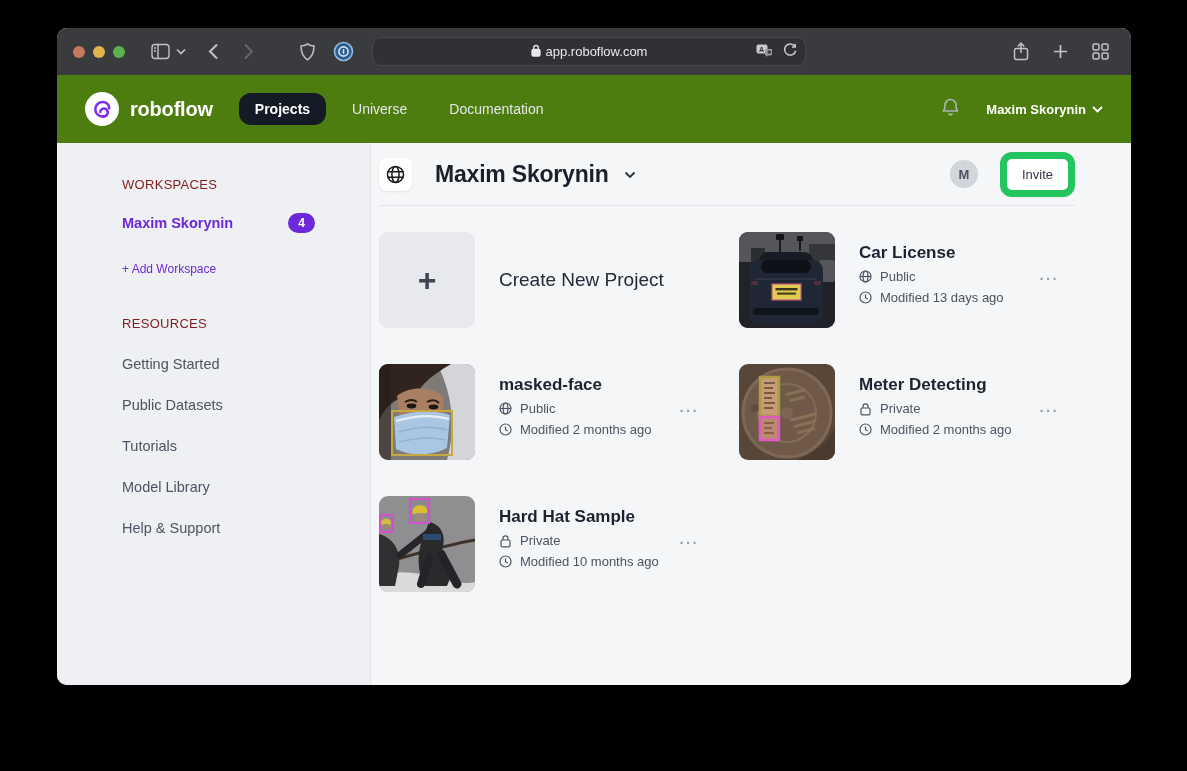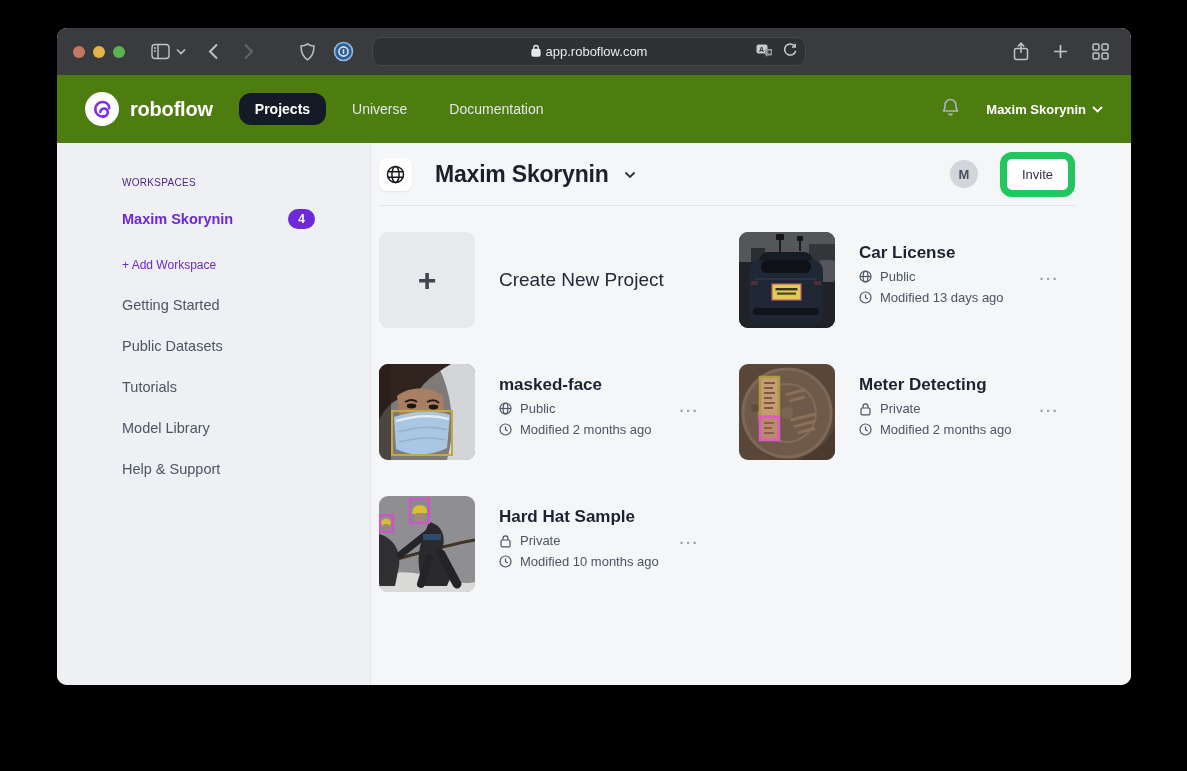--- a/index.html
+++ b/index.html
@@ -30,21 +30,21 @@
   .brand { color:#fff; font-size:20px; font-weight:800; margin-left:11px; letter-spacing:-.2px; }
   .nav-tabs { display:flex; align-items:center; margin-left:26px; gap:10px; }
   .nav-tab { color:#e4e7ec; font-size:14px; font-weight:500; padding:8px 16px; border-radius:12px; cursor:pointer; }
   .nav-tab.active { background:#141a26; color:#fff; font-weight:600; }
   .nav-right { margin-left:auto; display:flex; align-items:center; gap:26px; }
   .user-chip { display:flex; align-items:center; gap:6px; color:#fff; font-size:13px; font-weight:700; }
 
   
   .content { display:flex; height:542px; }
   .sidebar { width:313px; background:#eef0f3; padding:34px 0 0 65px; flex-shrink:0; }
-  .side-heading { font-size:10px; color:#4c1d95; letter-spacing:.3px; font-weight:500; }
+  .side-heading { font-size:13px; color:#7f1d1d; letter-spacing:.3px; font-weight:500; }
   .ws-row { display:flex; align-items:center; width:193px; margin-top:21px; cursor:pointer; }
   .ws-name { color:#6d28d9; font-size:14.5px; font-weight:700; }
   .ws-badge { margin-left:auto; background:#6d28d9; color:#fff; font-size:12px; font-weight:700;
               padding:3px 10px; border-radius:11px; }
   .add-ws { color:#6d28d9; font-size:12px; margin-top:29px; cursor:pointer; }
   .res-heading { margin-top:40px; }
   .res-item { color:#4b5563; font-size:14.5px; margin-top:25px; cursor:pointer; }
 
   .main { flex:1; background:#f4f6f8; border-left:1px solid #e4e6e9; padding:0 56px 0 8px; }
   .ws-header { height:63px; display:flex; align-items:center; border-bottom:1px solid #e2e4e8; }
@@ -209,20 +209,21 @@
   <div class="content">
 
     <div class="sidebar">
       <div class="side-heading">WORKSPACES</div>
       <div class="ws-row">
         <span class="ws-name">Maxim Skorynin</span>
         <span class="ws-badge">4</span>
       </div>
       <div class="add-ws">+ Add Workspace</div>
 
+      <div class="side-heading res-heading">RESOURCES</div>
       <div class="res-item">Getting Started</div>
       <div class="res-item">Public Datasets</div>
       <div class="res-item">Tutorials</div>
       <div class="res-item">Model Library</div>
       <div class="res-item">Help &amp; Support</div>
     </div>
 
     <div class="main">
       <div class="ws-header">
         <span class="globe-box">

